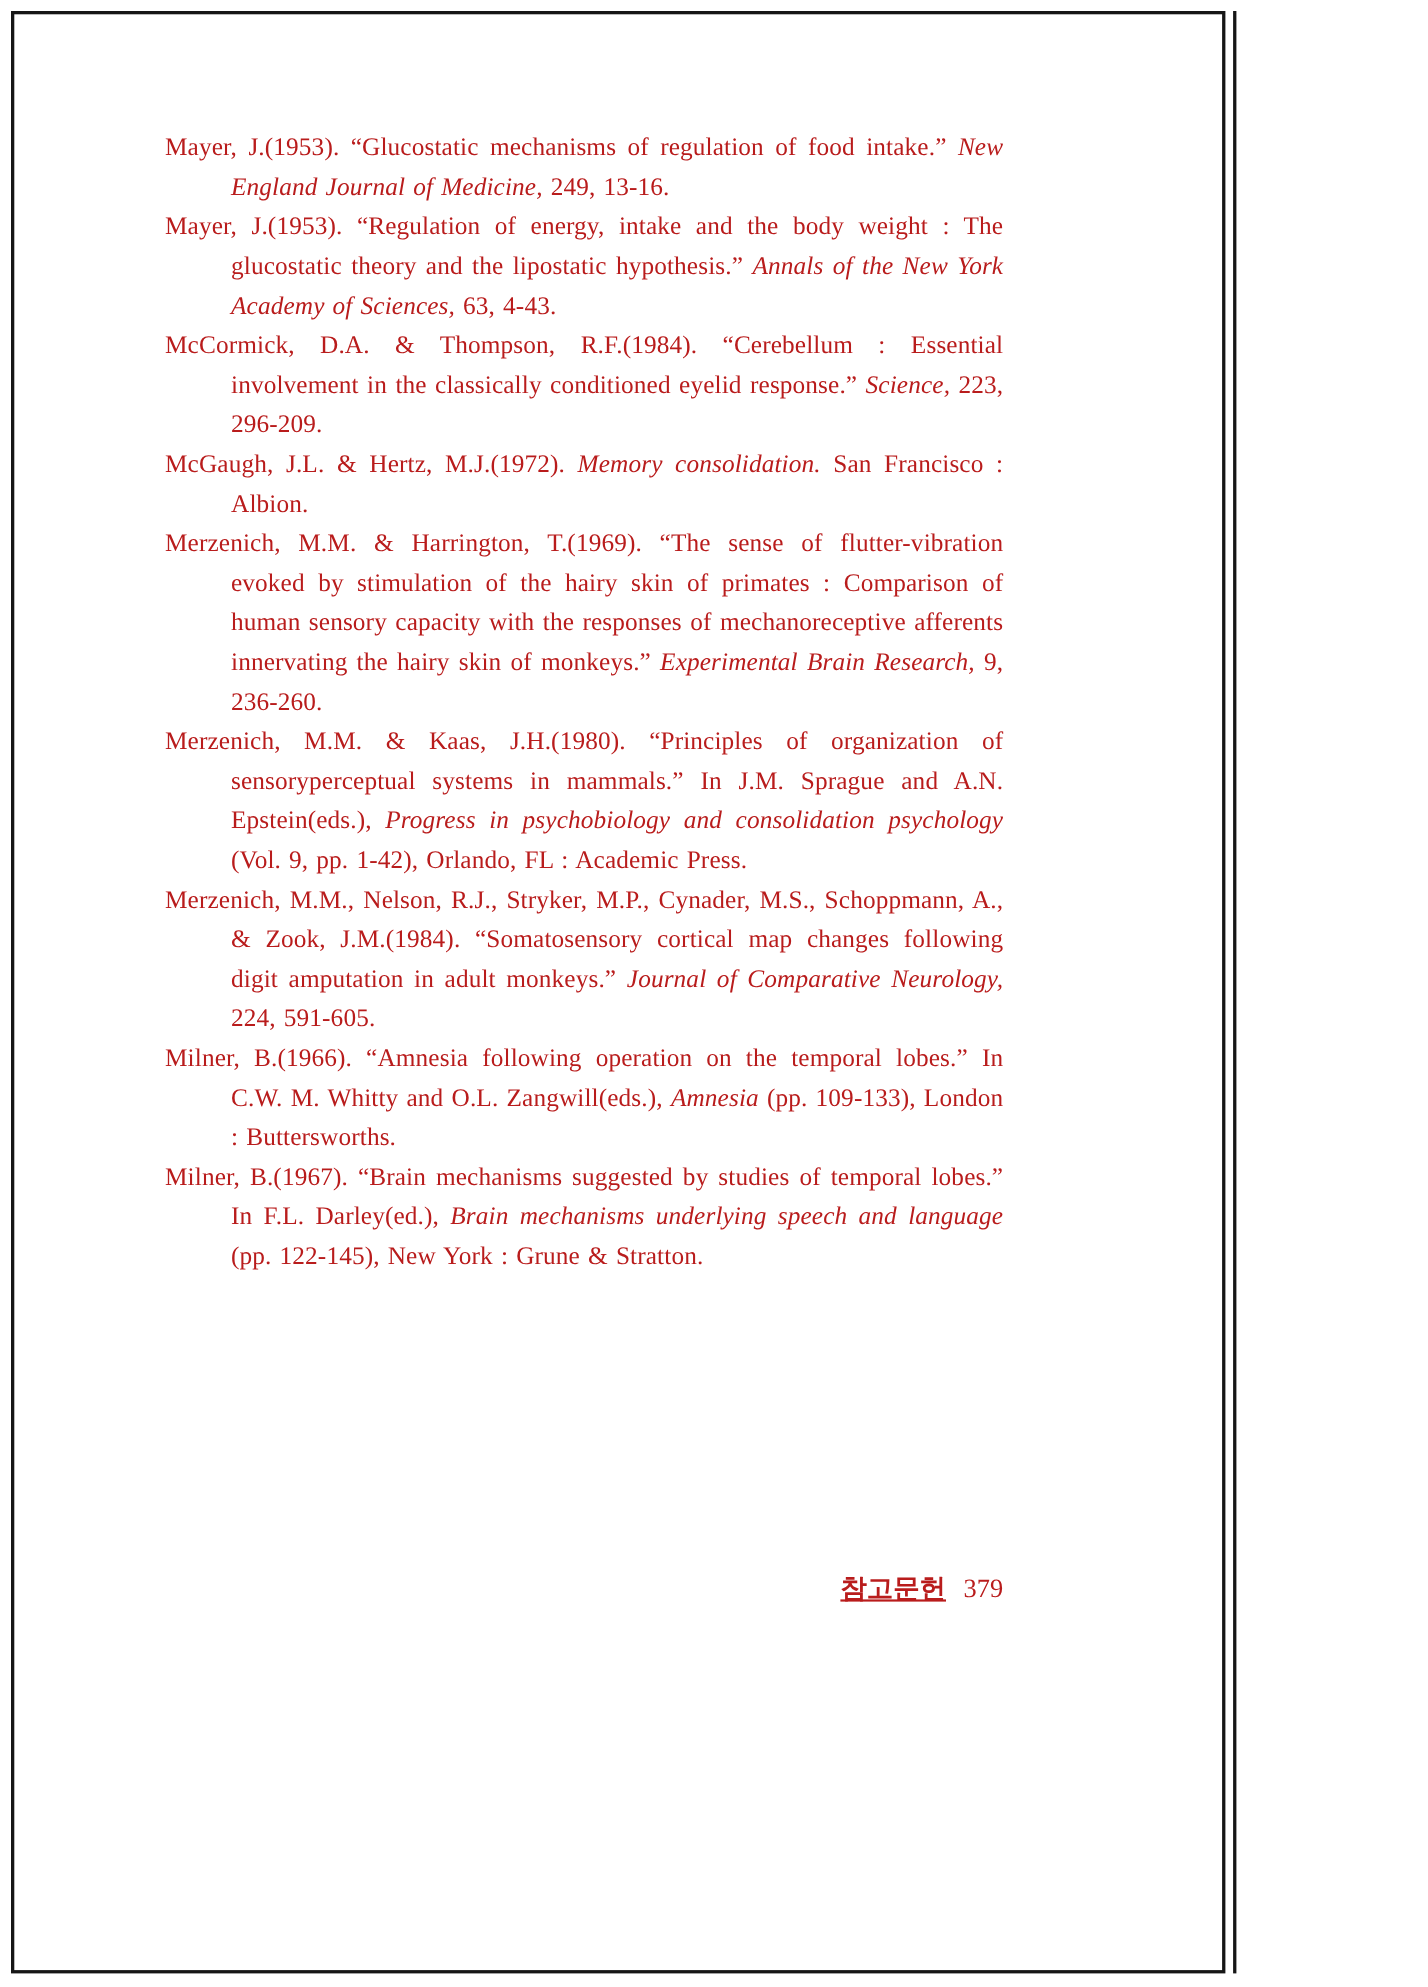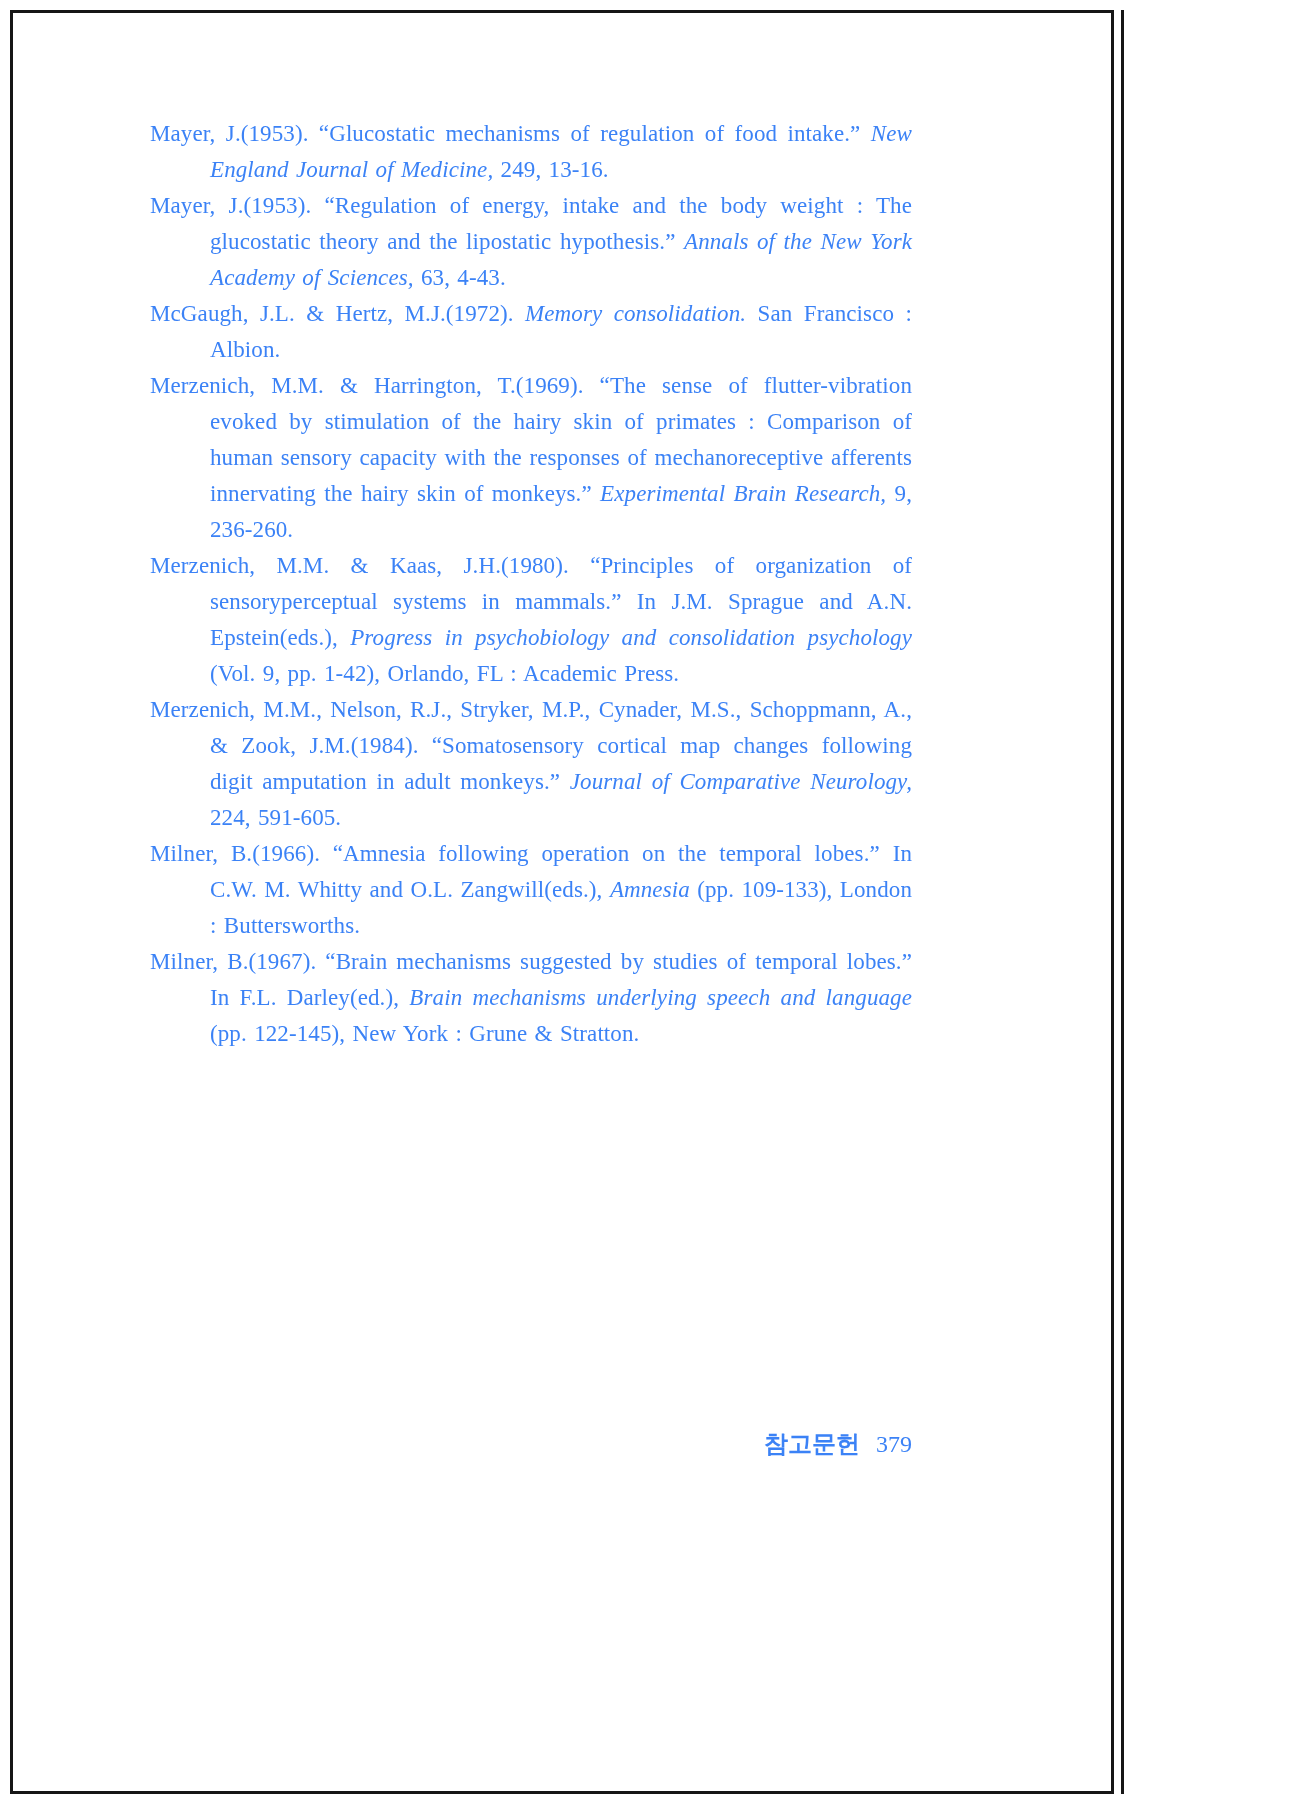--- a/index.html
+++ b/index.html
@@ -7,21 +7,21 @@
     padding: 0;
     background: #ffffff;
   }
   .page {
     position: relative;
     width: 1132px;
     height: 1806px;
     background: #ffffff;
     overflow: hidden;
     font-family: "Liberation Serif", "DejaVu Serif", serif;
-    color: #3b82f6;
+    color: #b91c1c;
   }
   .page-frame {
     position: absolute;
     left: 10px;
     top: 10px;
     right: 18px;
     bottom: 12px;
     border: 3px solid #161616;
     pointer-events: none;
   }
@@ -58,36 +58,38 @@
     left: 150px;
     top: 1428px;
     width: 762px;
     text-align: right;
     font-size: 24px;
     font-weight: bold;
   }
   .footer-label {
     font-family: "Liberation Serif", "DejaVu Sans", sans-serif;
     font-weight: bold;
+    text-decoration: underline;
   }
   .footer-page {
     margin-left: 16px;
     font-weight: normal;
   }
 </style>
 </head>
 <body>
 
 <div class="page">
   <div class="page-frame"></div>
   <div class="page-edge-line"></div>
 
   <div class="references" id="reference-list">
       <p class="ref-entry"><span>Mayer, J.(1953). “Glucostatic mechanisms of regulation of food intake.” </span><span class="italic">New England Journal of Medicine,</span><span> 249, 13-16.</span></p>
       <p class="ref-entry"><span>Mayer, J.(1953). “Regulation of energy, intake and the body weight : The glucostatic theory and the lipostatic hypothesis.” </span><span class="italic">Annals of the New York Academy of Sciences,</span><span> 63, 4-43.</span></p>
+      <p class="ref-entry"><span>McCormick, D.A. &amp; Thompson, R.F.(1984). “Cerebellum : Essential involvement in the classically conditioned eyelid response.” </span><span class="italic">Science,</span><span> 223, 296-209.</span></p>
       <p class="ref-entry"><span>McGaugh, J.L. &amp; Hertz, M.J.(1972). </span><span class="italic">Memory consolidation.</span><span> San Francisco : Albion.</span></p>
       <p class="ref-entry"><span>Merzenich, M.M. &amp; Harrington, T.(1969). “The sense of flutter-vibration evoked by stimulation of the hairy skin of primates : Comparison of human sensory capacity with the responses of mechanoreceptive afferents innervating the hairy skin of monkeys.” </span><span class="italic">Experimental Brain Research,</span><span> 9, 236-260.</span></p>
       <p class="ref-entry"><span>Merzenich, M.M. &amp; Kaas, J.H.(1980). “Principles of organization of sensoryperceptual systems in mammals.” In J.M. Sprague and A.N. Epstein(eds.), </span><span class="italic">Progress in psychobiology and consolidation psychology</span><span> (Vol. 9, pp. 1-42), Orlando, FL : Academic Press.</span></p>
       <p class="ref-entry"><span>Merzenich, M.M., Nelson, R.J., Stryker, M.P., Cynader, M.S., Schoppmann, A., &amp; Zook, J.M.(1984). “Somatosensory cortical map changes following digit amputation in adult monkeys.” </span><span class="italic">Journal of Comparative Neurology,</span><span> 224, 591-605.</span></p>
       <p class="ref-entry"><span>Milner, B.(1966). “Amnesia following operation on the temporal lobes.” In C.W. M. Whitty and O.L. Zangwill(eds.), </span><span class="italic">Amnesia</span><span> (pp. 109-133), London : Buttersworths.</span></p>
       <p class="ref-entry"><span>Milner, B.(1967). “Brain mechanisms suggested by studies of temporal lobes.” In F.L. Darley(ed.), </span><span class="italic">Brain mechanisms underlying speech and language</span><span> (pp. 122-145), New York : Grune &amp; Stratton.</span></p>
     </div>
 
   <div class="page-footer">
     <span class="footer-label">참고문헌</span><span class="footer-page">379</span>

